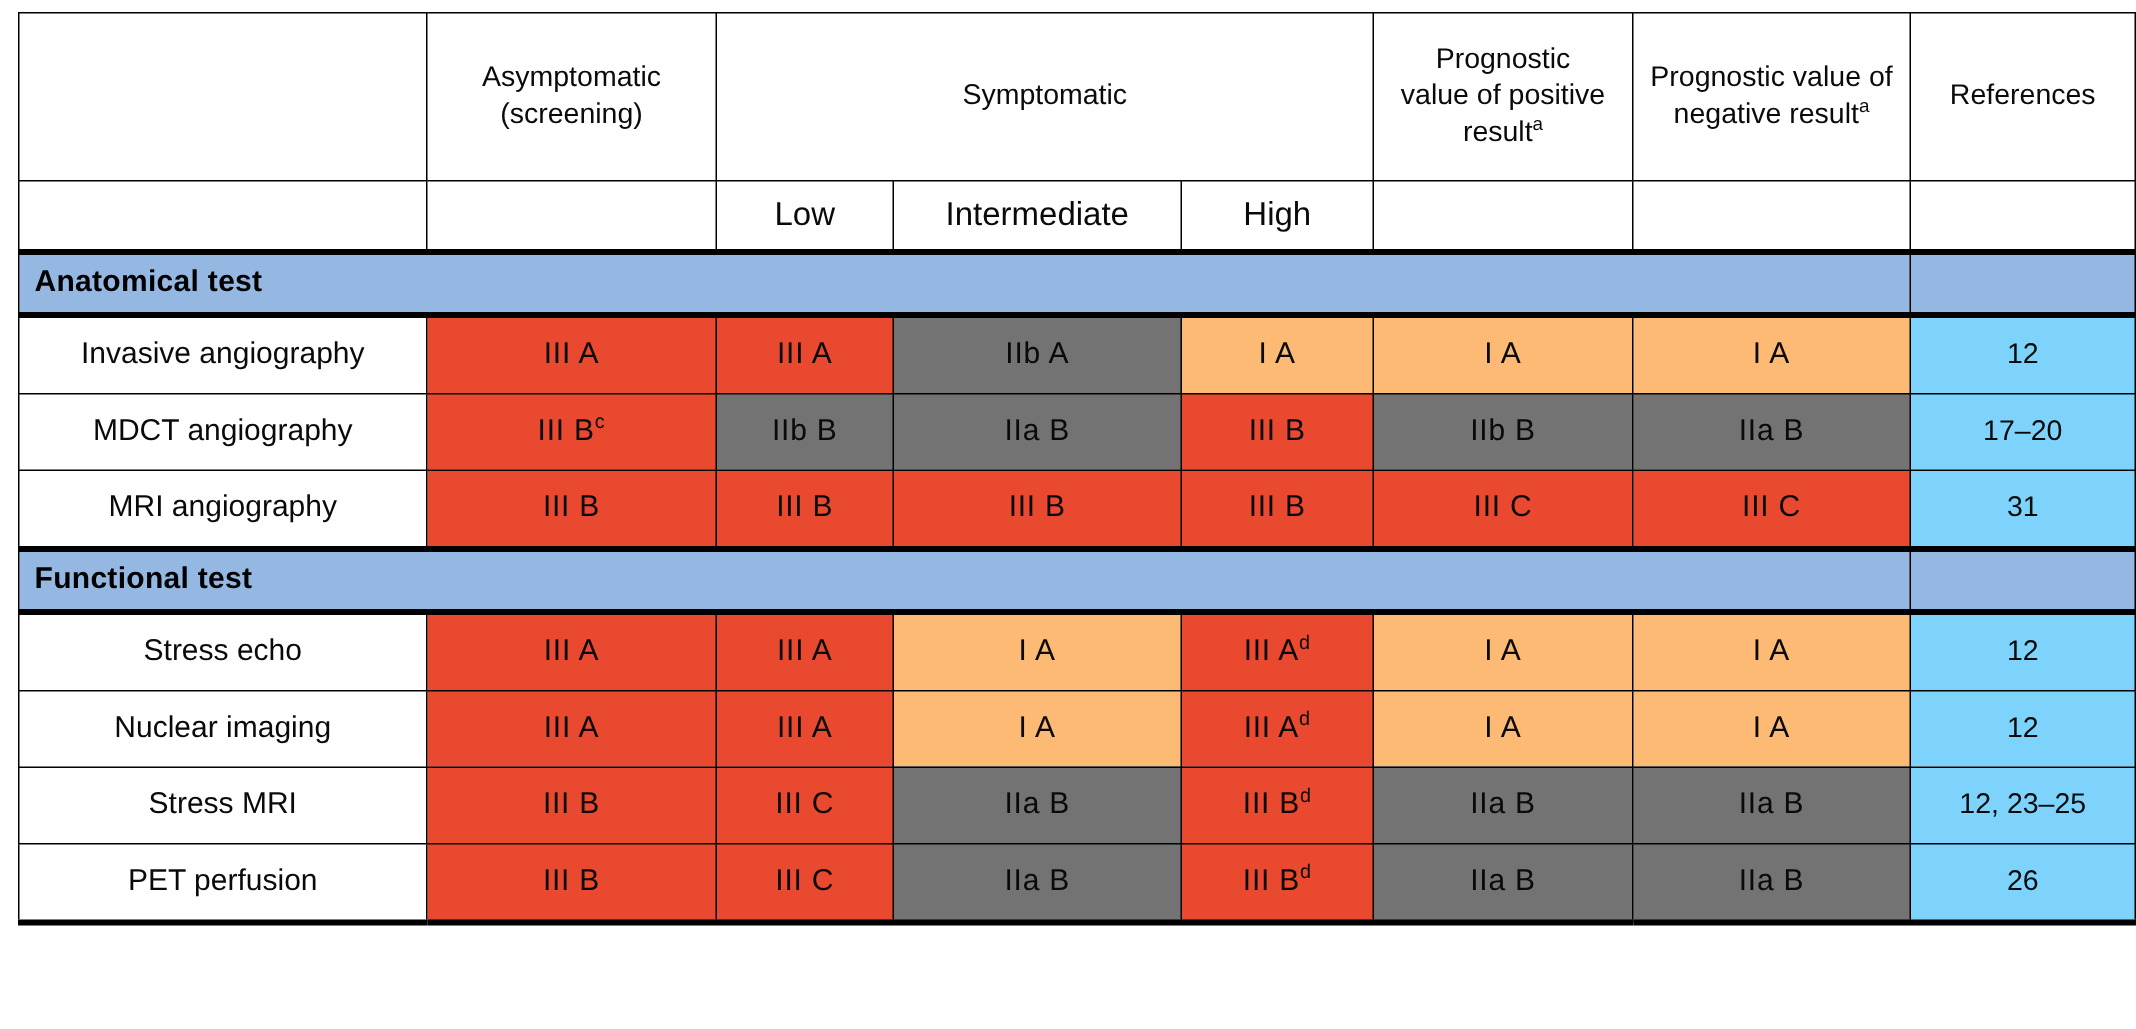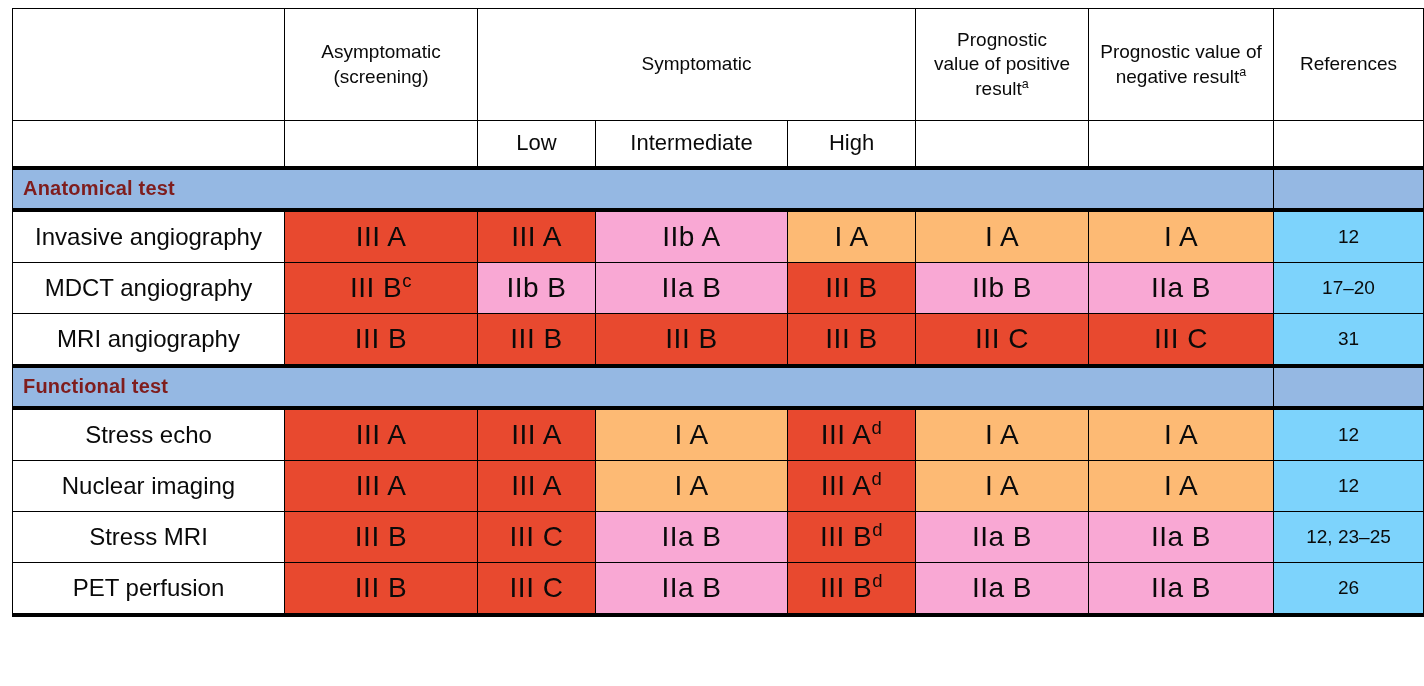--- a/index.html
+++ b/index.html
@@ -73,54 +73,54 @@
   
   tr.section-row td {
     background: #95b8e3;
     height: 38px;
     border-top: 4px solid #000000;
     border-bottom: 4px solid #000000;
   }
   tr.section-row td.section-label {
     text-align: left;
     padding-left: 10px;
-    color: #7f1d1d;
+    color: #000000;
     font-size: 20px;
     font-weight: bold;
     letter-spacing: .2px;
   }
   tr.section-row td.section-ref {
     border-left: 1px solid #000000;
   }
 
   
   tr.data-row td { height: 50px; }
 
   td.test-name {
     text-align: left;
     padding-left: 10px;
-    font-size: 24px;
+    font-size: 20px;
     background: #ffffff;
     white-space: nowrap;
   }
 
   td.grade {
-    font-size: 28px;
+    font-size: 20px;
     font-weight: bold;
     letter-spacing: .5px;
   }
 
   td.ref {
     font-size: 19px;
     background: #7dd3fc;
   }
 
   
   .g-red    { background: #e8492f; }
-  .g-orange { background: #f9a8d4; }
+  .g-orange { background: #737373; }
   .g-green  { background: #fdba74; }
   tr.last-row > td { border-bottom: 4px solid #000000; }
 </style>
 </head>
 <body>
 
 <div class="table-wrap">
   <table class="guideline-table">
     <colgroup>
       <col class="c-test">

